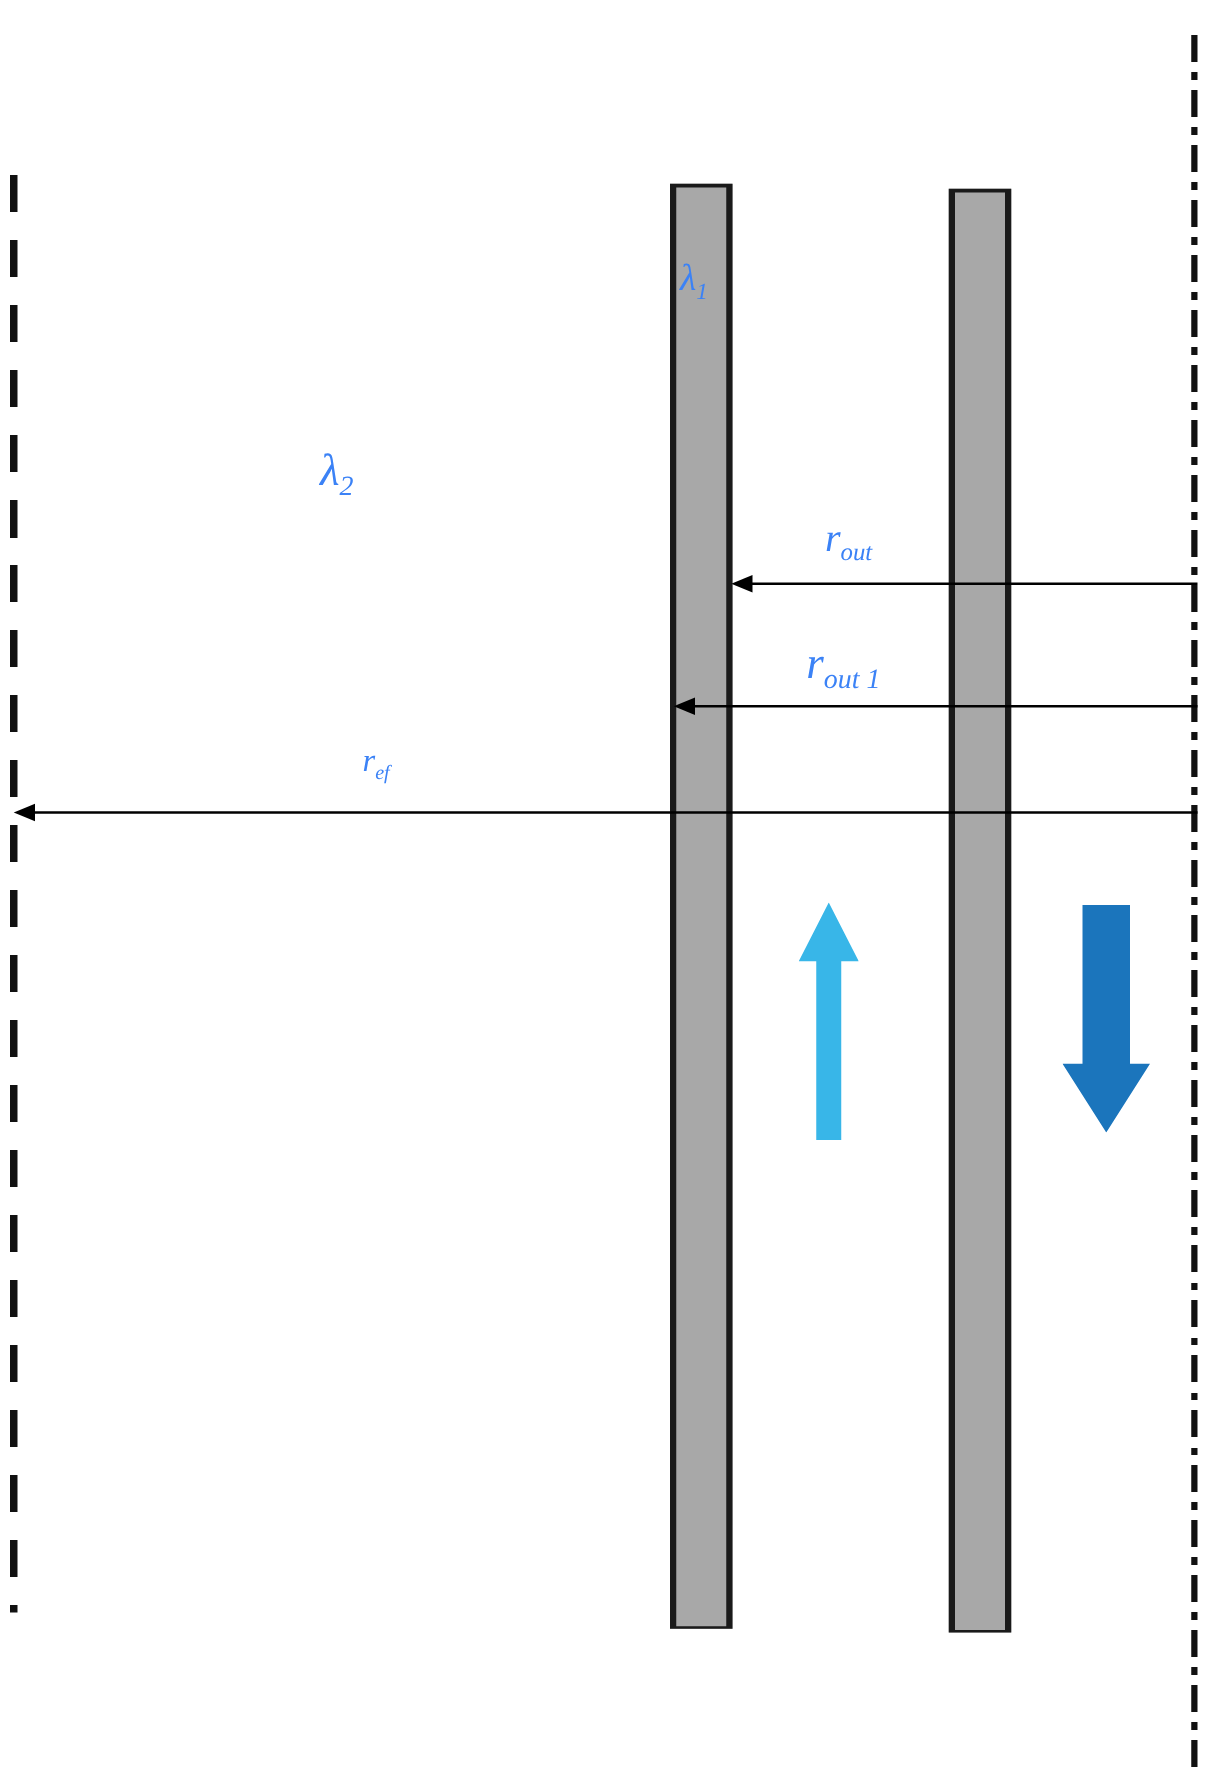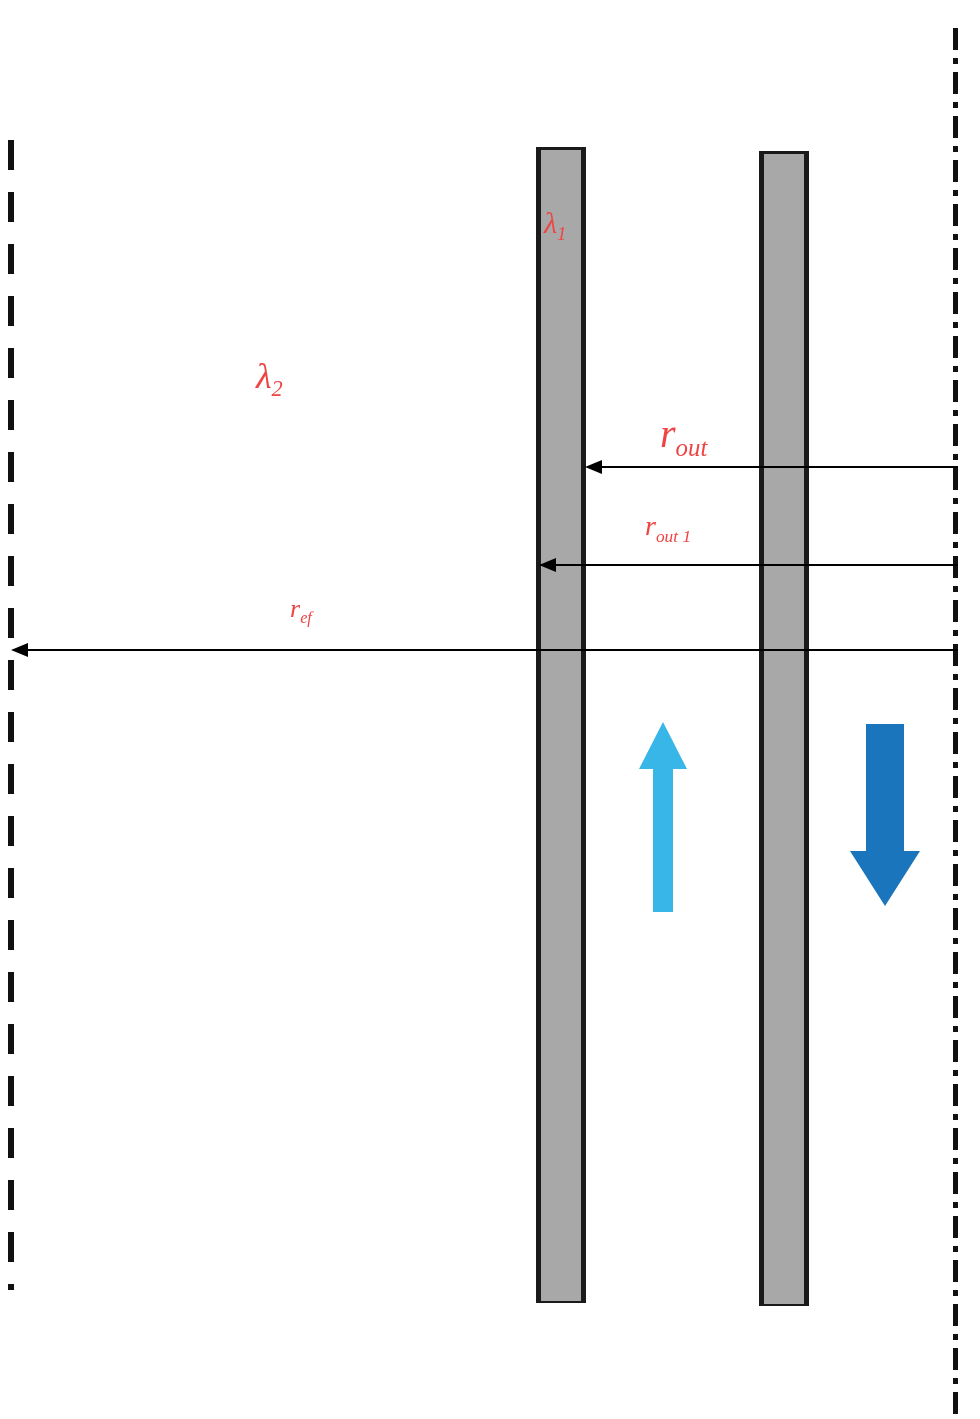--- a/index.html
+++ b/index.html
@@ -1,18 +1,18 @@
 <!DOCTYPE html>
 <html><head>
 <meta charset="utf-8">
 <style>
   html,body{margin:0;padding:0;background:#ffffff;}
   .canvas{
     position:relative;width:980px;height:1419px;background:#ffffff;
-    overflow:hidden;font-family:"Liberation Serif", serif;color:#ef4444;
+    overflow:hidden;font-family:"Liberation Serif", serif;color:#3b82f6;
   }
   
   .vline{position:absolute;z-index:0;}
   .dashed-left{
     left:8px;top:140px;width:6px;height:1150px;
     background:repeating-linear-gradient(to bottom,#111 0 30px,transparent 30px 52px);
   }
   .dashdot-right{
     left:953px;top:28px;width:5px;height:1391px;
     background:repeating-linear-gradient(to bottom,#111 0 22px,transparent 22px 30px,#111 30px 36px,transparent 36px 44px);
@@ -36,22 +36,22 @@
   .dh-rout{top:460px;left:585px;}
   .dl-rout1{top:564px;left:554px;width:404px;}
   .dh-rout1{top:558px;left:539px;}
   .dl-ref{top:649px;left:27px;width:931px;}
   .dh-ref{top:643px;left:11px;}
   
   .lbl{position:absolute;z-index:3;font-style:italic;line-height:1;white-space:nowrap;}
   .lbl .sub{font-size:0.62em;}
   .lbl-lambda1{left:544px;top:208px;font-size:30px;}
   .lbl-lambda2{left:256px;top:358px;font-size:36px;}
-  .lbl-rout{left:660px;top:414px;font-size:40px;}
-  .lbl-rout1{left:645px;top:512px;font-size:28px;}
+  .lbl-rout{left:660px;top:414px;font-size:32px;}
+  .lbl-rout1{left:645px;top:512px;font-size:36px;}
   .lbl-ref{left:290px;top:596px;font-size:26px;}
   
   .arrow-svg{position:absolute;z-index:2;display:block;}
   .up-arrow{left:639px;top:722px;}
   .down-arrow{left:850px;top:724px;}
 </style>
 </head>
 <body>
 
 <div class="canvas">

